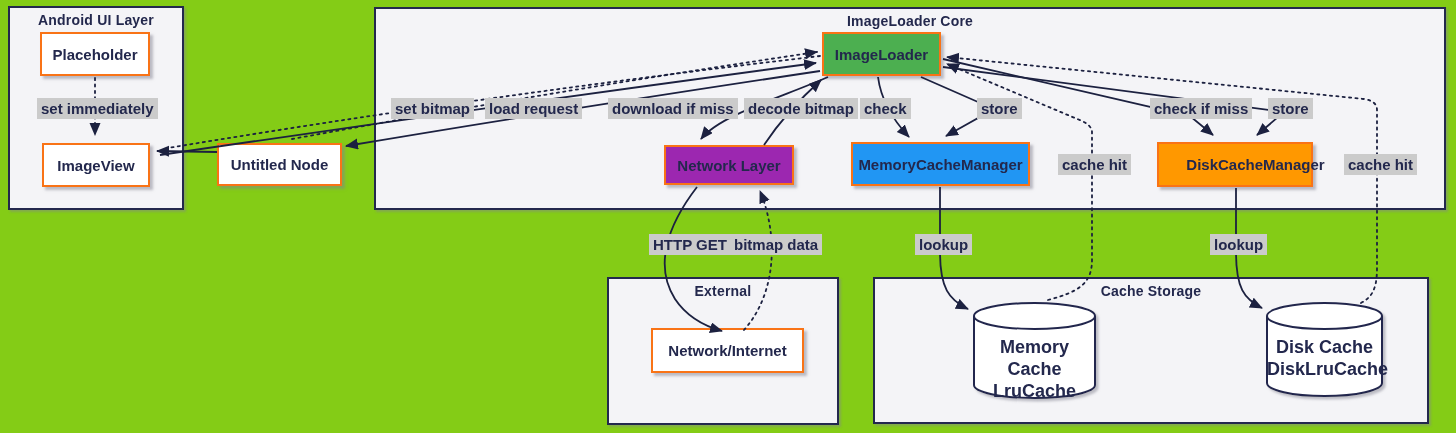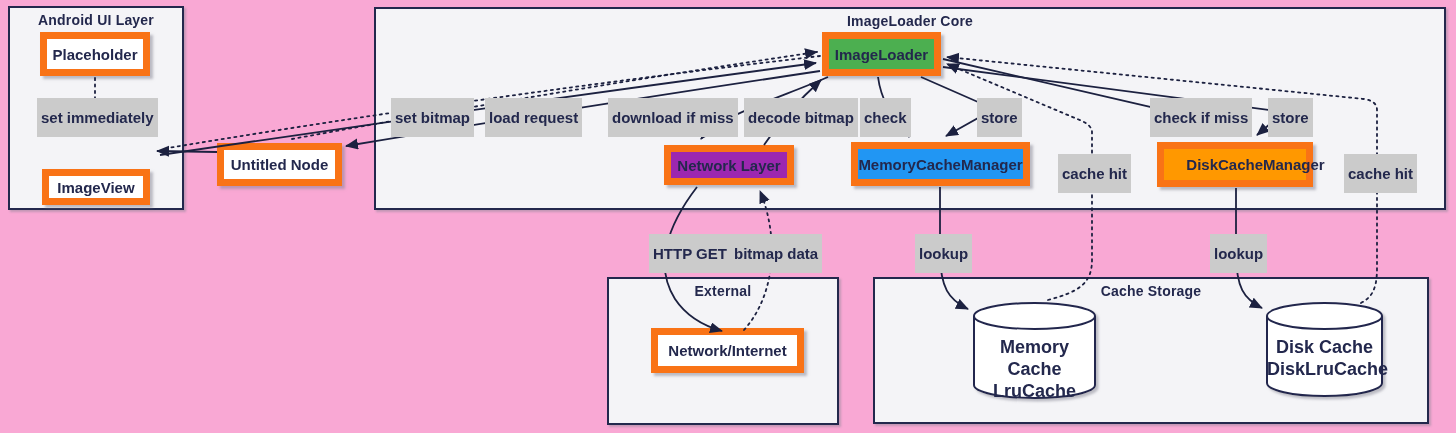--- a/index.html
+++ b/index.html
@@ -1,35 +1,35 @@
 <!DOCTYPE html>
 <html><head>
 <meta charset="utf-8">
 <style>
   html,body{margin:0;padding:0;background:#ffffff;}
   #canvas{
-    position:relative;width:1456px;height:433px;background:#f9a8d4;overflow:hidden;
+    position:relative;width:1456px;height:433px;background:#84cc16;overflow:hidden;
     font-family:"Liberation Sans",sans-serif;color:#23284d;
   }
   .subgraph{
     position:absolute;background:#f4f4f7;border:2px solid #23284d;
     box-shadow:2px 2px 2px rgba(130,130,145,.45);box-sizing:border-box;
   }
   .sg-title{
     position:absolute;top:4px;left:0;width:100%;text-align:center;
     font-size:14px;font-weight:bold;letter-spacing:.2px;
   }
   .node{
-    position:absolute;background:#ffffff;border:7px solid #f97316;
+    position:absolute;background:#ffffff;border:2px solid #f97316;
     box-shadow:2.5px 2.5px 2.5px rgba(130,130,145,.5);box-sizing:border-box;
     display:flex;align-items:center;justify-content:center;
     font-size:15px;font-weight:bold;white-space:nowrap;
   }
   .edge-label{
-    position:absolute;background:#cbcbcb;color:#23284d;padding:10px 4px;
+    position:absolute;background:#cbcbcb;color:#23284d;padding:1px 4px;
     font-size:15px;font-weight:bold;line-height:19px;white-space:nowrap;z-index:30;
   }
   .cyl-label{
     position:absolute;z-index:30;text-align:center;font-size:18px;font-weight:bold;
     line-height:22px;
   }
   svg#edges{position:absolute;left:0;top:0;z-index:20;pointer-events:none;}
   .node{z-index:10;}
 </style>
 </head>
@@ -46,21 +46,21 @@
   <div class="subgraph" style="left:607px;top:277px;width:232px;height:148px;">
     <div class="sg-title">External</div>
   </div>
   <div class="subgraph" style="left:873px;top:277px;width:556px;height:147px;">
     <div class="sg-title">Cache Storage</div>
   </div>
 
   <div class="node" style="left:40px;top:32px;width:110px;height:44px;">
     <span>Placeholder</span>
   </div>
-  <div class="node" style="left:42px;top:143px;width:108px;height:36px;margin-top:26px;">
+  <div class="node" style="left:42px;top:143px;width:108px;height:44px;">
     <span>ImageView</span>
   </div>
   <div class="node" style="left:217px;top:143px;width:125px;height:43px;">
     <span>Untitled Node</span>
   </div>
   <div class="node" style="left:822px;top:32px;width:119px;height:44px;background:#4caf50;">
     <span>ImageLoader</span>
   </div>
   <div class="node" style="left:664px;top:145px;width:130px;height:40px;background:#9c27b0;">
     <span>Network Layer</span>

